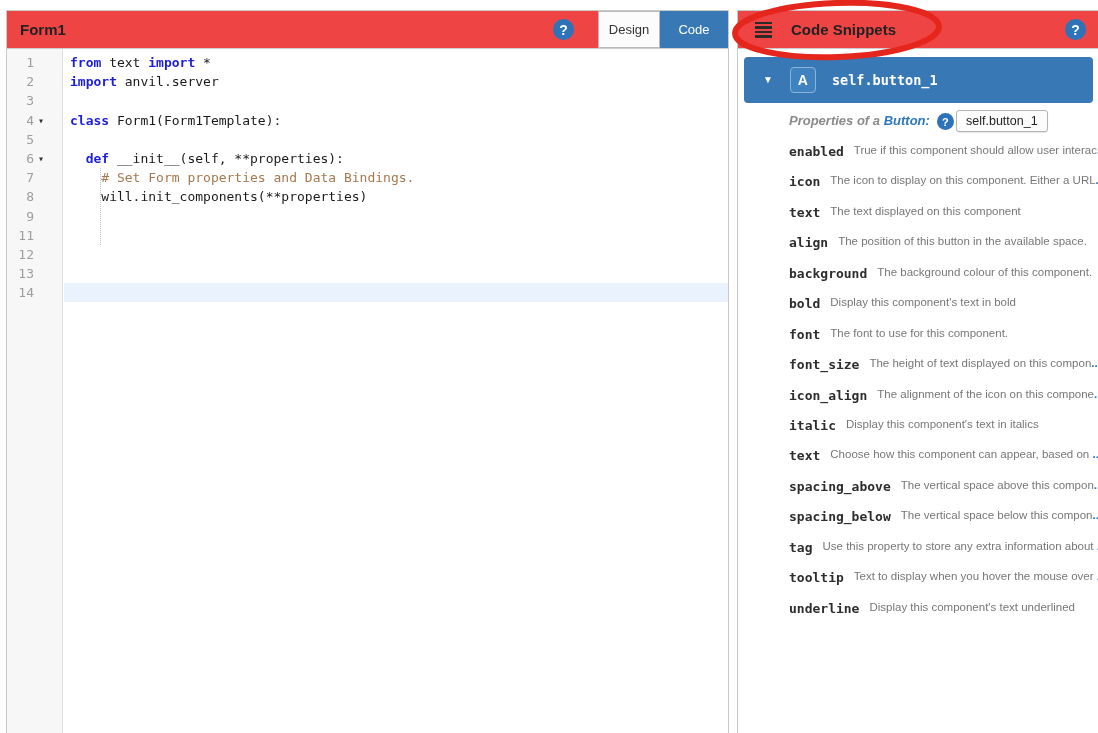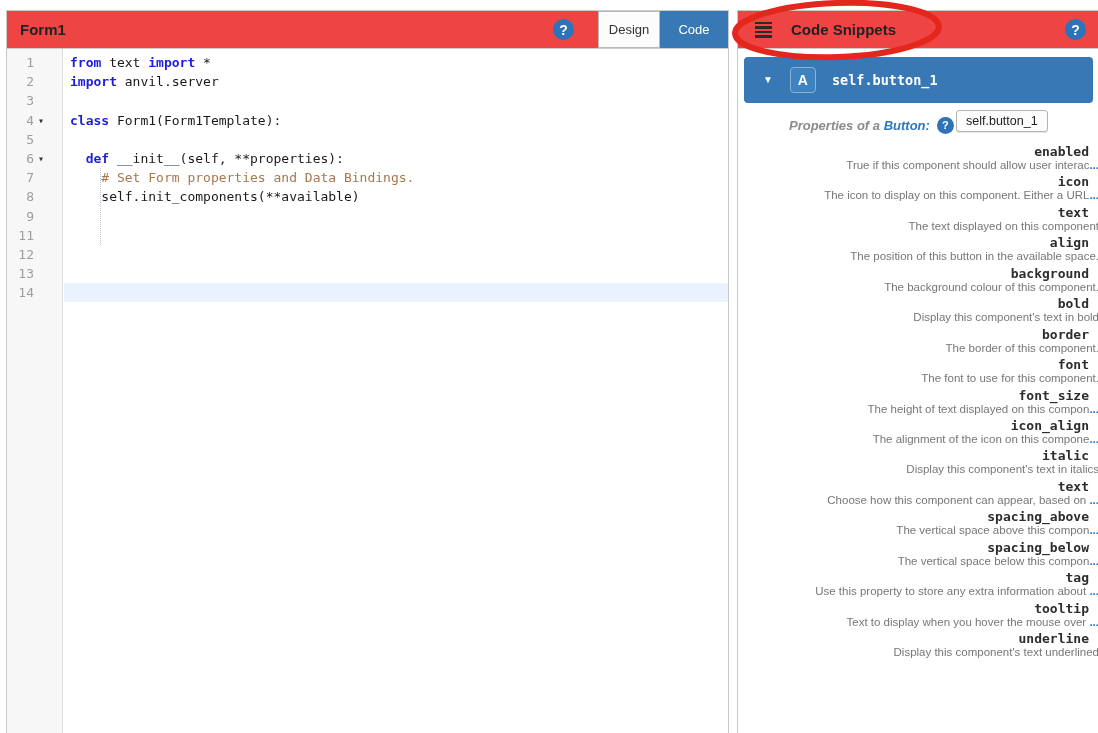--- a/index.html
+++ b/index.html
@@ -65,30 +65,30 @@
     display:flex; align-items:center; color:#fff; cursor:pointer;
   }
   .caret { margin-left:19px; font-size:10px; line-height:1; }
   .comp-icon {
     margin-left:17px; width:26px; height:26px; background:#3f82c0;
     border:1px solid #8db2d6; border-radius:4px; display:flex; align-items:center;
     justify-content:center; font-weight:bold; font-size:14px;
   }
   .comp-name { margin-left:16px; font-family:"DejaVu Sans Mono",monospace; font-weight:bold; font-size:13.5px; }
 
-  .props-heading { position:relative; margin-top:10px; padding-left:51px; height:24px; display:flex; align-items:center; }
+  .props-heading { position:relative; margin-top:10px; padding-left:51px; height:24px; display:flex; }
   .props-heading em { font-size:13px; font-weight:bold; color:#8b8b8b; white-space:pre; }
   .props-heading .blue { color:#2e77bb; }
   .chip {
     position:absolute; left:218px; top:-3px; background:#fcfcfc; border:1px solid #b3b3b3;
     border-radius:3px; padding:3px 9px; font-size:12.5px; color:#222;
     box-shadow:0 1px 1px rgba(0,0,0,0.10); cursor:grab; white-space:nowrap;
   }
   .prop-list { margin-top:7px; }
-  .prop-row { height:30.45px; display:flex; align-items:flex-end; padding-left:51px; overflow:hidden;flex-direction:column; }
+  .prop-row { height:30.45px; display:flex; align-items:flex-start; padding-left:51px; overflow:hidden; }
   .prop-name {
     font-family:"DejaVu Sans Mono",monospace; font-weight:bold; font-size:13px;
     color:#2d2d2d; margin-right:10px; flex:none;
   }
   .prop-desc { font-size:11.5px; color:#777; white-space:pre; }
   .prop-desc .more { color:#2e73b8; font-weight:bold; }
 
   .annotation { position:absolute; left:0; top:0; pointer-events:none; z-index:10; }
 </style>
 </head>
@@ -141,21 +141,21 @@
     <span class="code-text"><span class="tok-t">  </span><span class="tok-k">def</span><span class="tok-t"> __init__(self, **properties):</span></span>
   </div>
           <div class="code-line">
     <span class="ln">7</span>
     <span class="fold"></span>
     <span class="code-text"><span class="tok-c">    # Set Form properties and Data Bindings.</span></span>
   </div>
           <div class="code-line">
     <span class="ln">8</span>
     <span class="fold"></span>
-    <span class="code-text"><span class="tok-t">    self.init_components(**available)</span></span>
+    <span class="code-text"><span class="tok-t">    will.init_components(**properties)</span></span>
   </div>
           <div class="code-line">
     <span class="ln">9</span>
     <span class="fold"></span>
     <span class="code-text"></span>
   </div>
           <div class="code-line">
     <span class="ln">11</span>
     <span class="fold"></span>
     <span class="code-text"></span>
@@ -224,24 +224,20 @@
   </div>
         <div class="prop-row">
     <span class="prop-name">background</span>
     <span class="prop-desc">The background colour of this component.</span>
   </div>
         <div class="prop-row">
     <span class="prop-name">bold</span>
     <span class="prop-desc">Display this component's text in bold</span>
   </div>
         <div class="prop-row">
-    <span class="prop-name">border</span>
-    <span class="prop-desc">The border of this component.</span>
-  </div>
-        <div class="prop-row">
     <span class="prop-name">font</span>
     <span class="prop-desc">The font to use for this component.</span>
   </div>
         <div class="prop-row">
     <span class="prop-name">font_size</span>
     <span class="prop-desc">The height of text displayed on this compon<span class="more">...</span></span>
   </div>
         <div class="prop-row">
     <span class="prop-name">icon_align</span>
     <span class="prop-desc">The alignment of the icon on this compone<span class="more">...</span></span>

